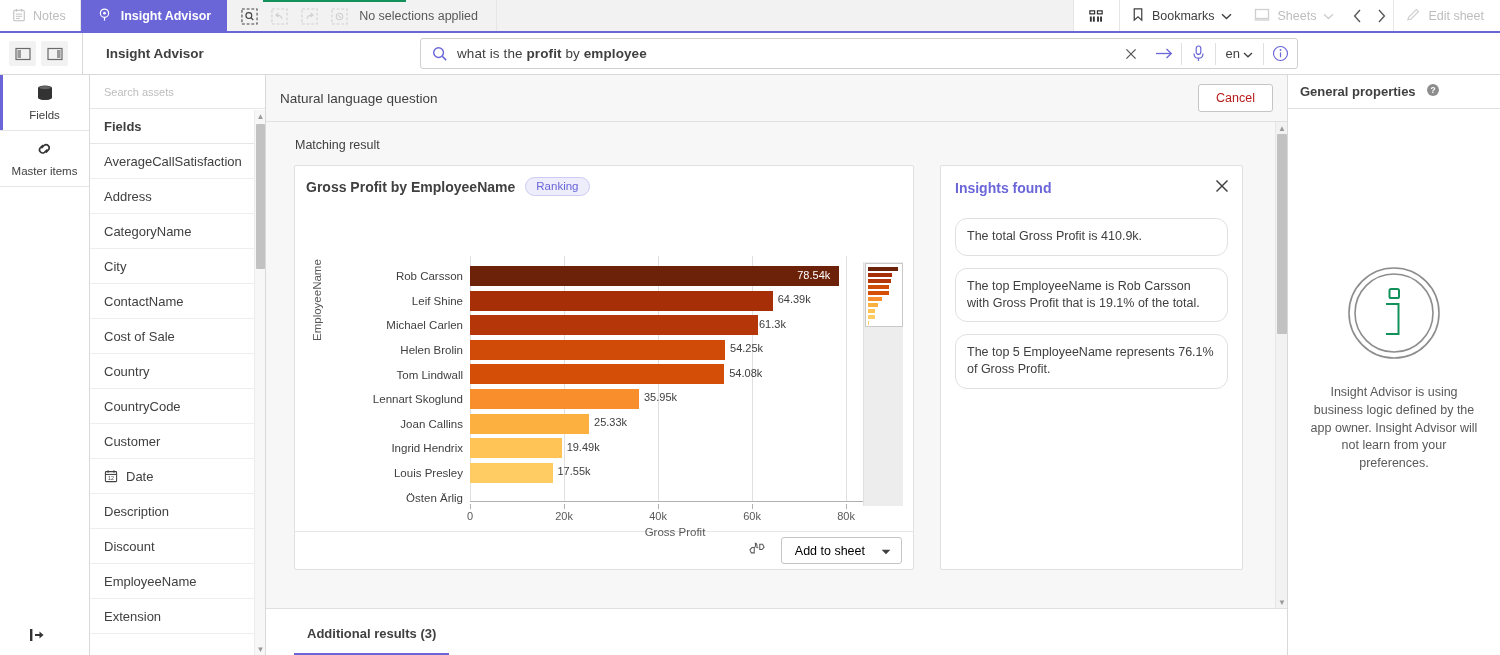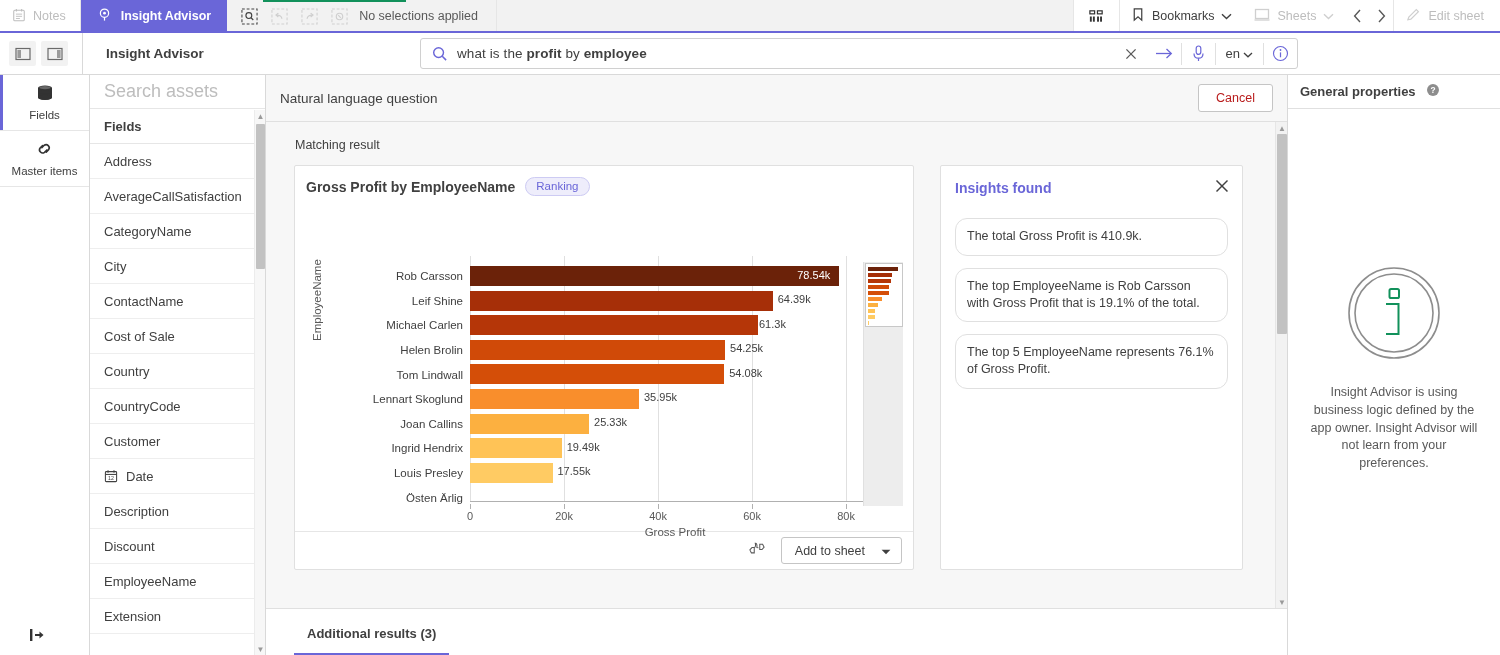--- a/index.html
+++ b/index.html
@@ -120,21 +120,21 @@
   .rail-bottom { margin-top:auto; height: 40px; display:flex;
                  align-items:center; padding-left: 28px; }
 
   
   .fieldpane {
     width: 176px; background:#ffffff; border-right:1px solid #d9d9d9;
     display:flex; flex-direction:column; position:relative;
   }
   .assetsearch {
     height: 34px; display:flex; align-items:center; padding-left: 14px;
-    font-size: 18px; color:#bdbdbd; border-bottom:1px solid #e6e6e6;
+    font-size: 11px; color:#bdbdbd; border-bottom:1px solid #e6e6e6;
   }
   .fieldhdr {
     height: 35px; display:flex; align-items:center; padding-left: 14px;
     font-size: 13px; font-weight: bold; color:#404040;
     border-bottom: 1px solid #e6e6e6;
   }
   .fieldlist { flex:1; overflow:hidden; position:relative; }
   .fieldrow {
     height: 35px; display:flex; align-items:center; gap:8px;
     padding-left: 14px; font-size: 13px; color:#404040;
@@ -233,21 +233,21 @@
   }
   .mm-bar { height: 4px; margin-bottom: 2px; }
   .cc-foot {
     height: 38px; border-top:1px solid #e6e6e6;
     display:flex; align-items:center; justify-content:flex-end; gap: 14px;
     padding-right: 11px;
   }
   .addsheet {
     height: 27px; padding: 0 10px 0 13px; background:#ffffff;
     border:1px solid #c5c5c5; border-radius:3px; font-size:12.5px;
-    color:#404040; display:flex; align-items:center; gap:16px;
+    color:#000000; display:flex; align-items:center; gap:16px;
   }
 
   
   .insightcard {
     width: 303px; height: 405px; background:#ffffff;
     border:1px solid #e0e0e0; border-radius:2px; padding: 14px 14px 0 14px;
     position:relative;
   }
   .ic-title { font-size: 14px; font-weight:bold; color:#6a66d8; }
   .ic-close { position:absolute; right: 13px; top: 13px; color:#404040; }
@@ -517,24 +517,24 @@
           <path d="M11.5 3.6 L15.5 7 L11.5 10.4 Z" fill="#333"></path>
         </svg>
     </div>
   </div>
 
   <div class="fieldpane">
     <div class="assetsearch">Search assets</div>
     <div class="fieldhdr">Fields</div>
     <div class="fieldlist" id="field-list">
         <div class="fieldrow">
+          <span>AverageCallSatisfaction</span>
+        </div>
+        <div class="fieldrow">
           <span>Address</span>
-        </div>
-        <div class="fieldrow">
-          <span>AverageCallSatisfaction</span>
         </div>
         <div class="fieldrow">
           <span>CategoryName</span>
         </div>
         <div class="fieldrow">
           <span>City</span>
         </div>
         <div class="fieldrow">
           <span>ContactName</span>
         </div>

